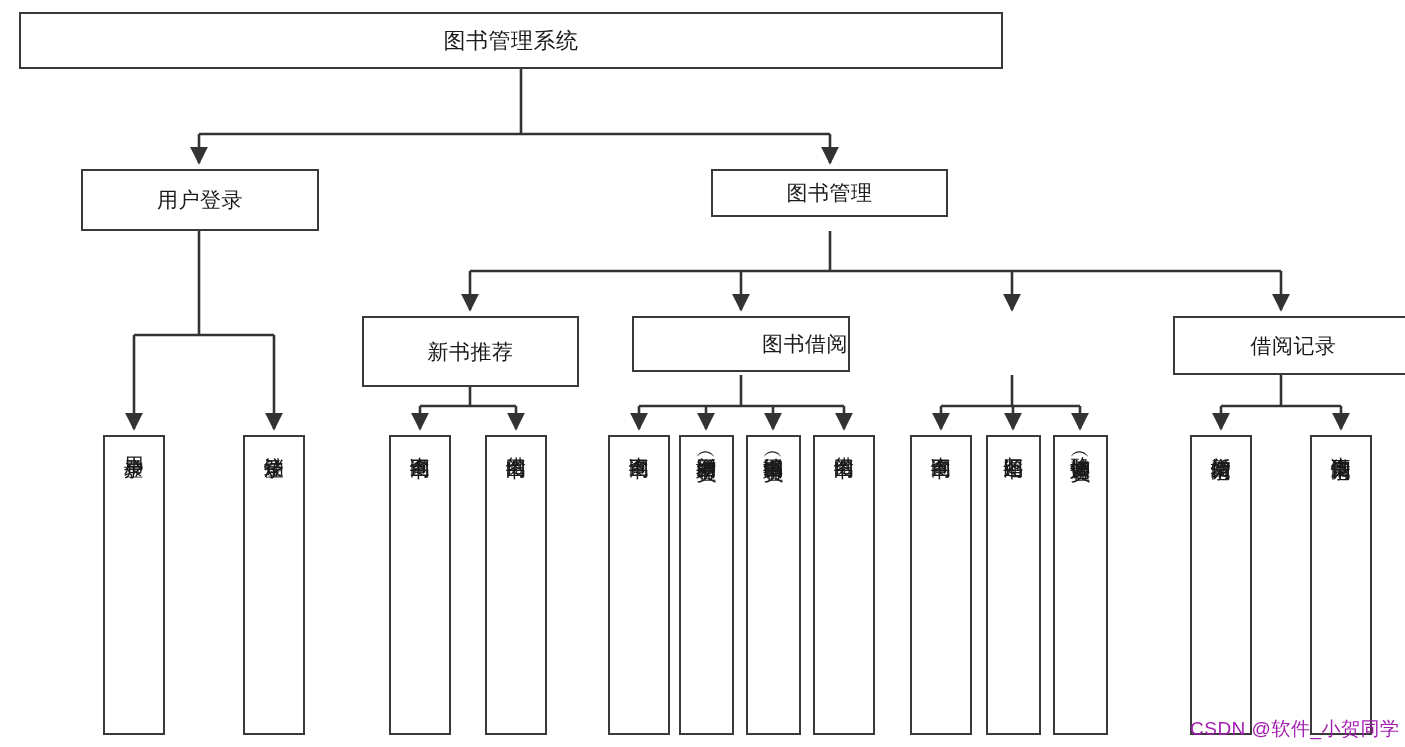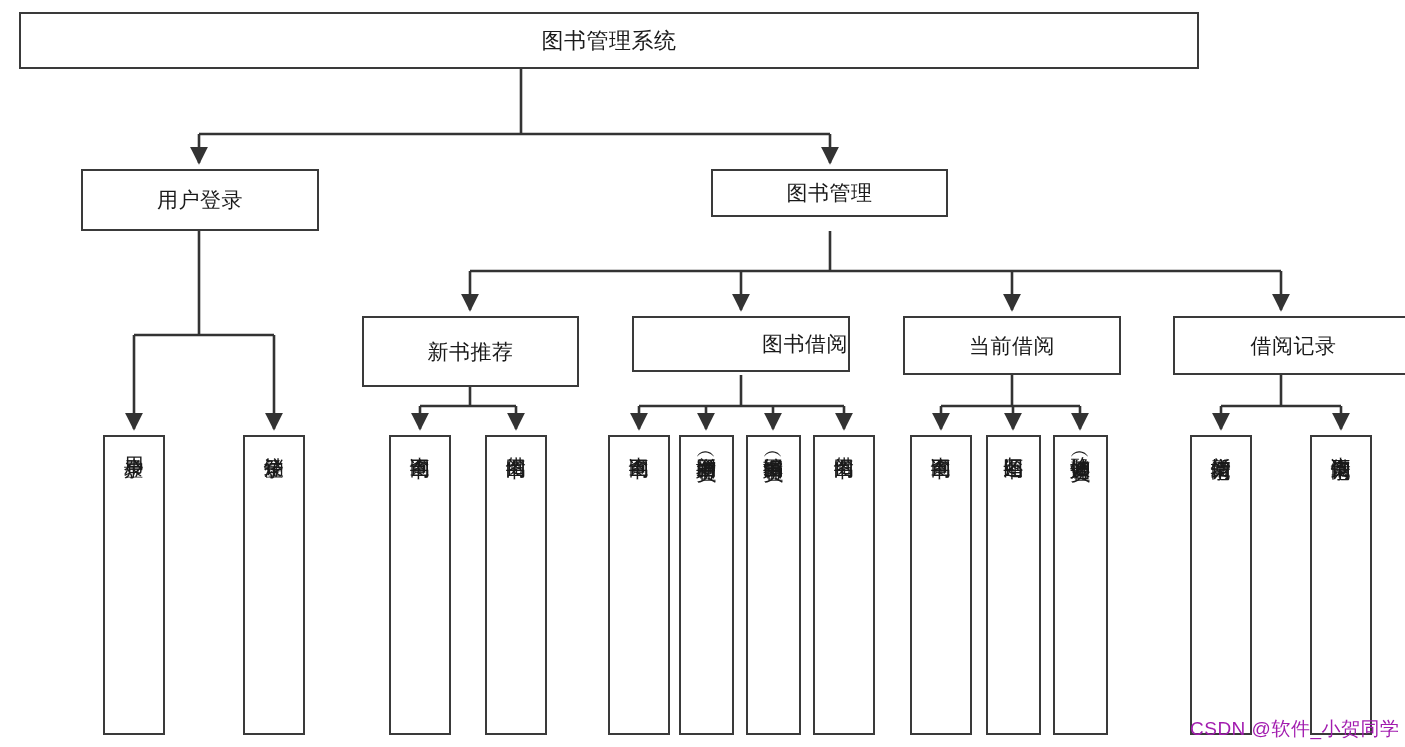--- a/index.html
+++ b/index.html
@@ -116,39 +116,36 @@
       <path d="M 1013 406 L 1013 429" marker-end="url(#arrow)"></path>
       <path d="M 1080 406 L 1080 429" marker-end="url(#arrow)"></path>
 
       <path d="M 1281 375 L 1281 406"></path>
       <path d="M 1221 406 L 1341 406"></path>
       <path d="M 1221 406 L 1221 429" marker-end="url(#arrow)"></path>
       <path d="M 1341 406 L 1341 429" marker-end="url(#arrow)"></path>
     </g>
   </svg>
 
-  <div class="node h title" style="left:19px; top:12px; width:1180px; height:57px;">
+  <div class="node h title" style="left:19px; top:12px; width:984px; height:57px;">
     <span>图书管理系统</span>
   </div>
 
   <div class="node h" style="left:81px; top:169px; width:238px; height:62px;">
     <span>用户登录</span>
   </div>
   <div class="node h" style="left:711px; top:169px; width:237px; height:48px;">
     <span>图书管理</span>
   </div>
 
   <div class="node h" style="left:362px; top:316px; width:217px; height:71px;">
     <span>新书推荐</span>
   </div>
   <div class="node h" style="left:632px; top:316px; width:218px; height:56px;justify-content:flex-end;">
     <span>图书借阅</span>
-  </div>
-  <div class="node h" style="left:903px; top:316px; width:218px; height:59px;">
-    <span>当前借阅</span>
   </div>
   <div class="node h" style="left:1173px; top:316px; width:241px; height:59px;">
     <span>借阅记录</span>
   </div>
 
   <div class="node v" style="left:103px; top:435px; width:62px; height:300px;">
     <span class="vtext">用户登录</span>
   </div>
   <div class="node v" style="left:243px; top:435px; width:62px; height:300px;">
     <span class="vtext">注销登录</span>

